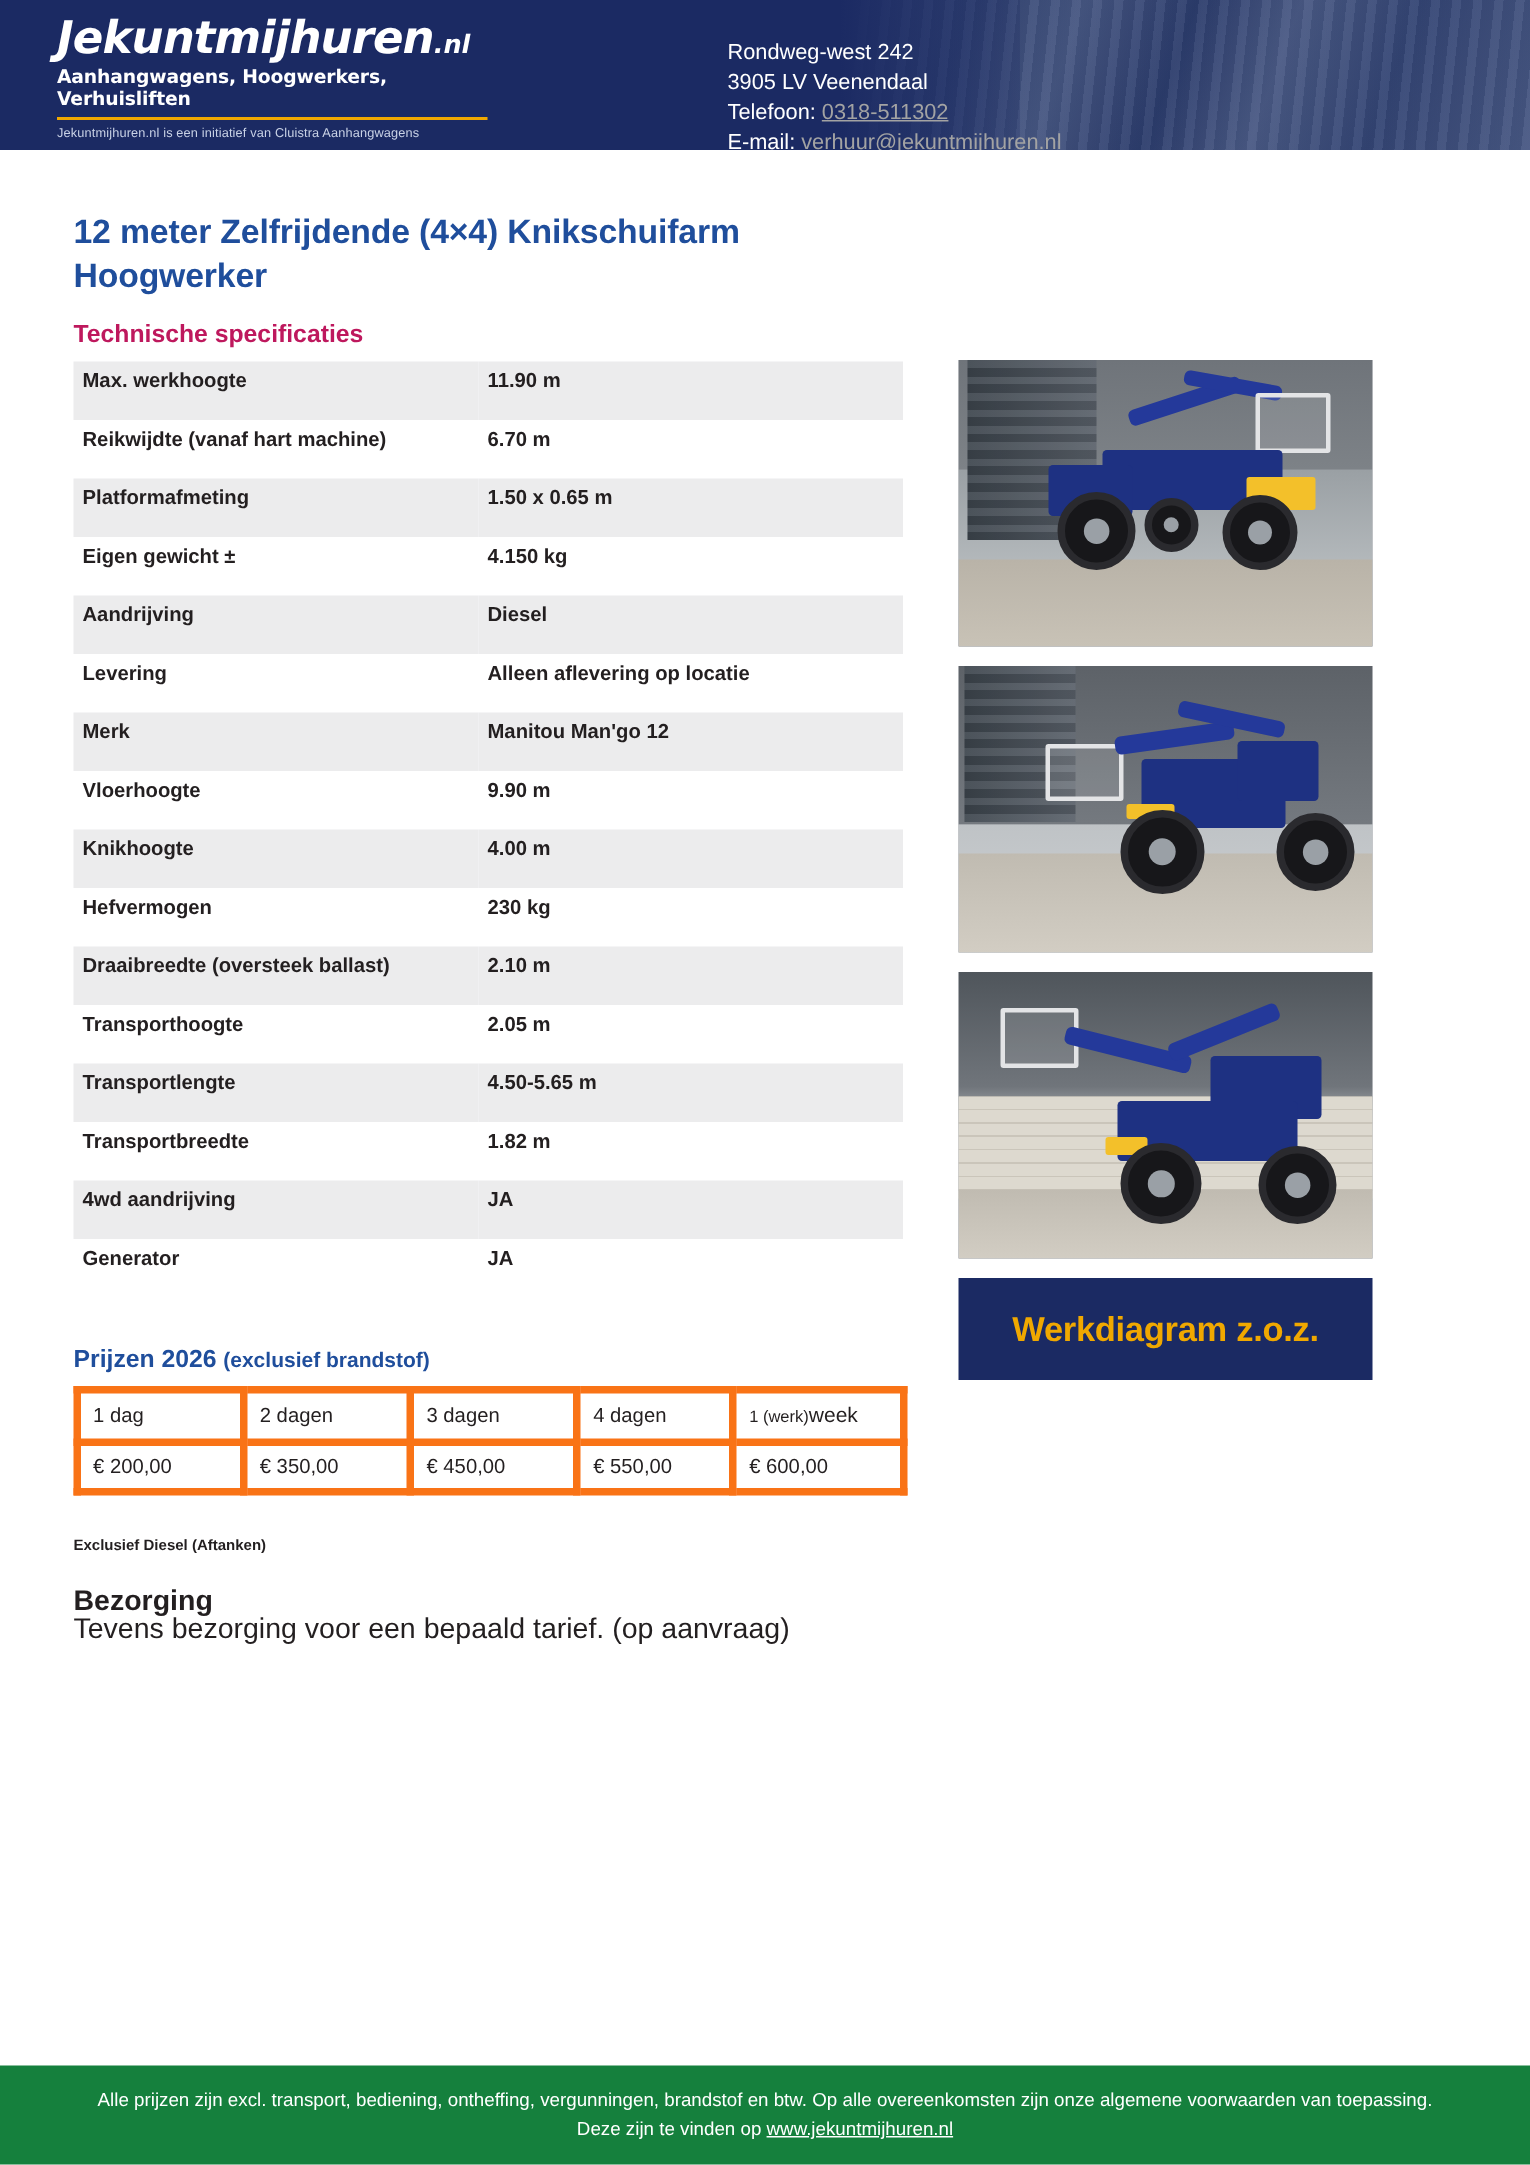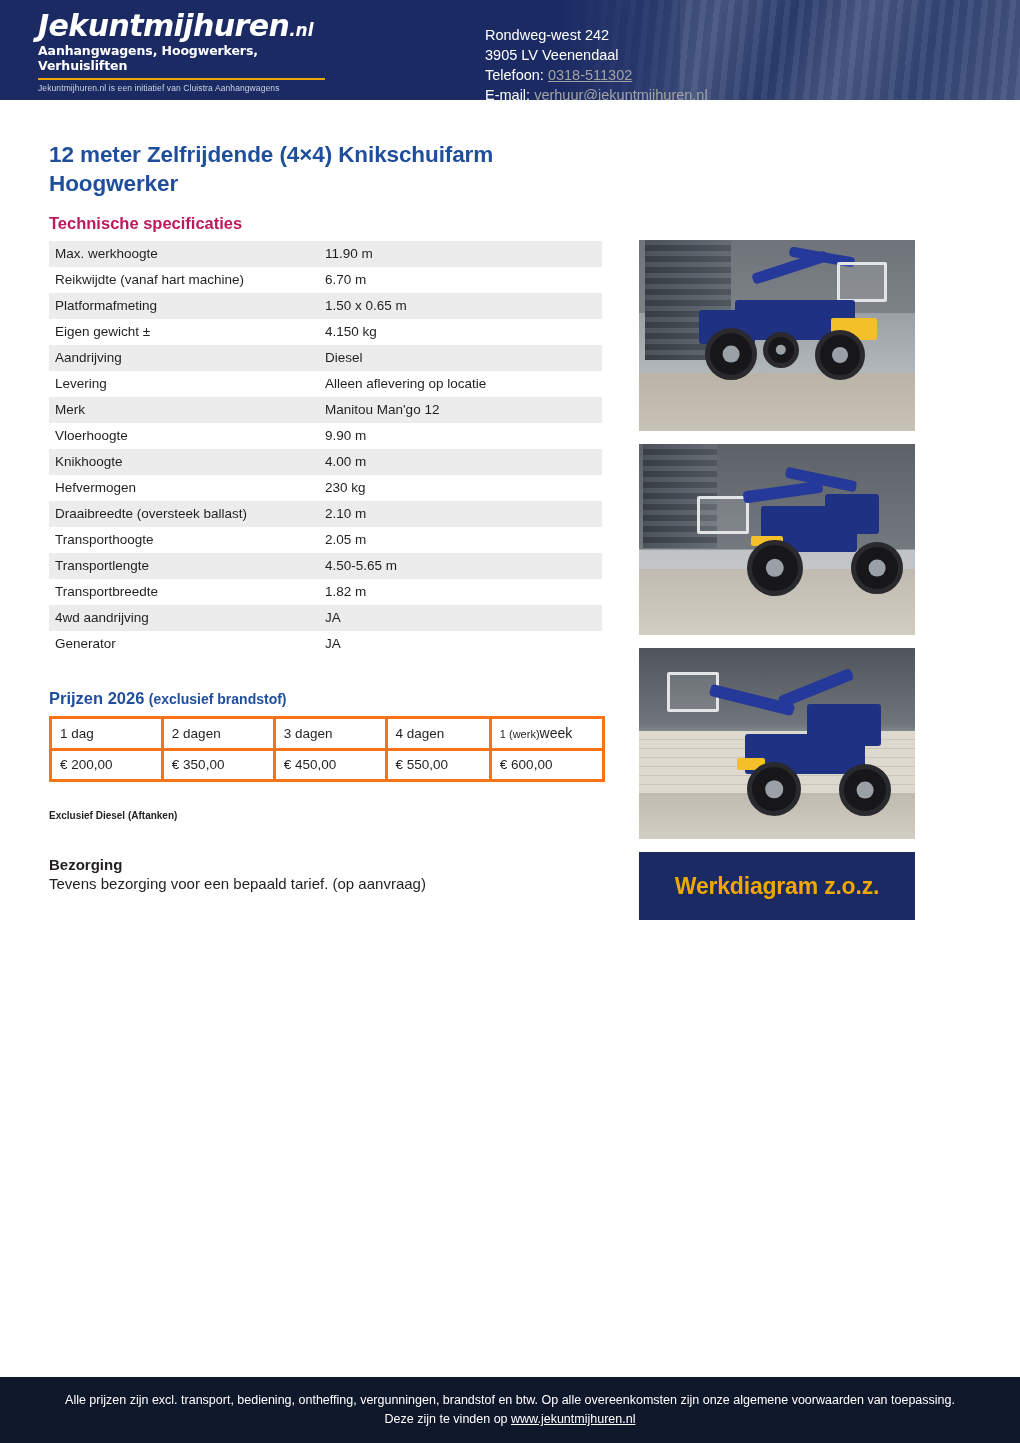--- a/index.html
+++ b/index.html
@@ -125,22 +125,23 @@
     margin: 0 0 8px 0;
   }
 
   
   table.specs {
     border-collapse: collapse;
     width: 553px;
     font-size: 13.5px;
   }
   table.specs td {
-    padding: 5px 0 5px 6px;
+    padding: 5px 0 18px 6px;
     line-height: 16px;
+    font-weight: bold;
   }
   table.specs td.val {
     width: 277px;
   }
   table.specs tr.alt td {
     background: #ececed;
   }
 
   
   .prices-head {
@@ -155,41 +156,41 @@
   .prices-head .small {
     color: #1f4e9c;
     font-size: 14px;
     font-weight: bold;
   }
   table.prices {
     border-collapse: collapse;
     font-size: 13.5px;
   }
   table.prices td {
-    border: 3px solid #f97316;
+    border: 5px solid #f97316;
     padding: 5px 8px;
     height: 18px;
     line-height: 18px;
   }
   table.prices td.c0 { width: 96px; }
   table.prices td.c1 { width: 96px; }
   table.prices td.c2 { width: 96px; }
   table.prices td.c3 { width: 88px; }
   table.prices td.c4 { width: 96px; }
   .wk-small { font-size: 11px; }
   .wk-big { font-size: 14px; }
 
   .note-strong {
     font-size: 10px;
     font-weight: bold;
     margin-top: 28px;
   }
   .note-block {
-    margin-top: 34px;
-    font-size: 15px;
+    margin-top: 22px;
+    font-size: 19px;
     line-height: 19px;
   }
   .note-block .b { font-weight: bold; }
 
   
   .photos {
     position: absolute;
     left: 639px; top: 140px;
     width: 276px;
   }
@@ -293,21 +294,21 @@
     justify-content: center;
     letter-spacing: -0.2px;
   }
 
   
   .footer {
     position: absolute;
     left: 0; bottom: 0;
     width: 1020px;
     height: 66px;
-    background: #0f172a;
+    background: #15803d;
     color: #ffffff;
     font-size: 12.5px;
     line-height: 19px;
     text-align: center;
     padding-top: 14px;
     box-sizing: border-box;
   }
   .footer a {
     color: #ffffff;
     text-decoration: underline;

